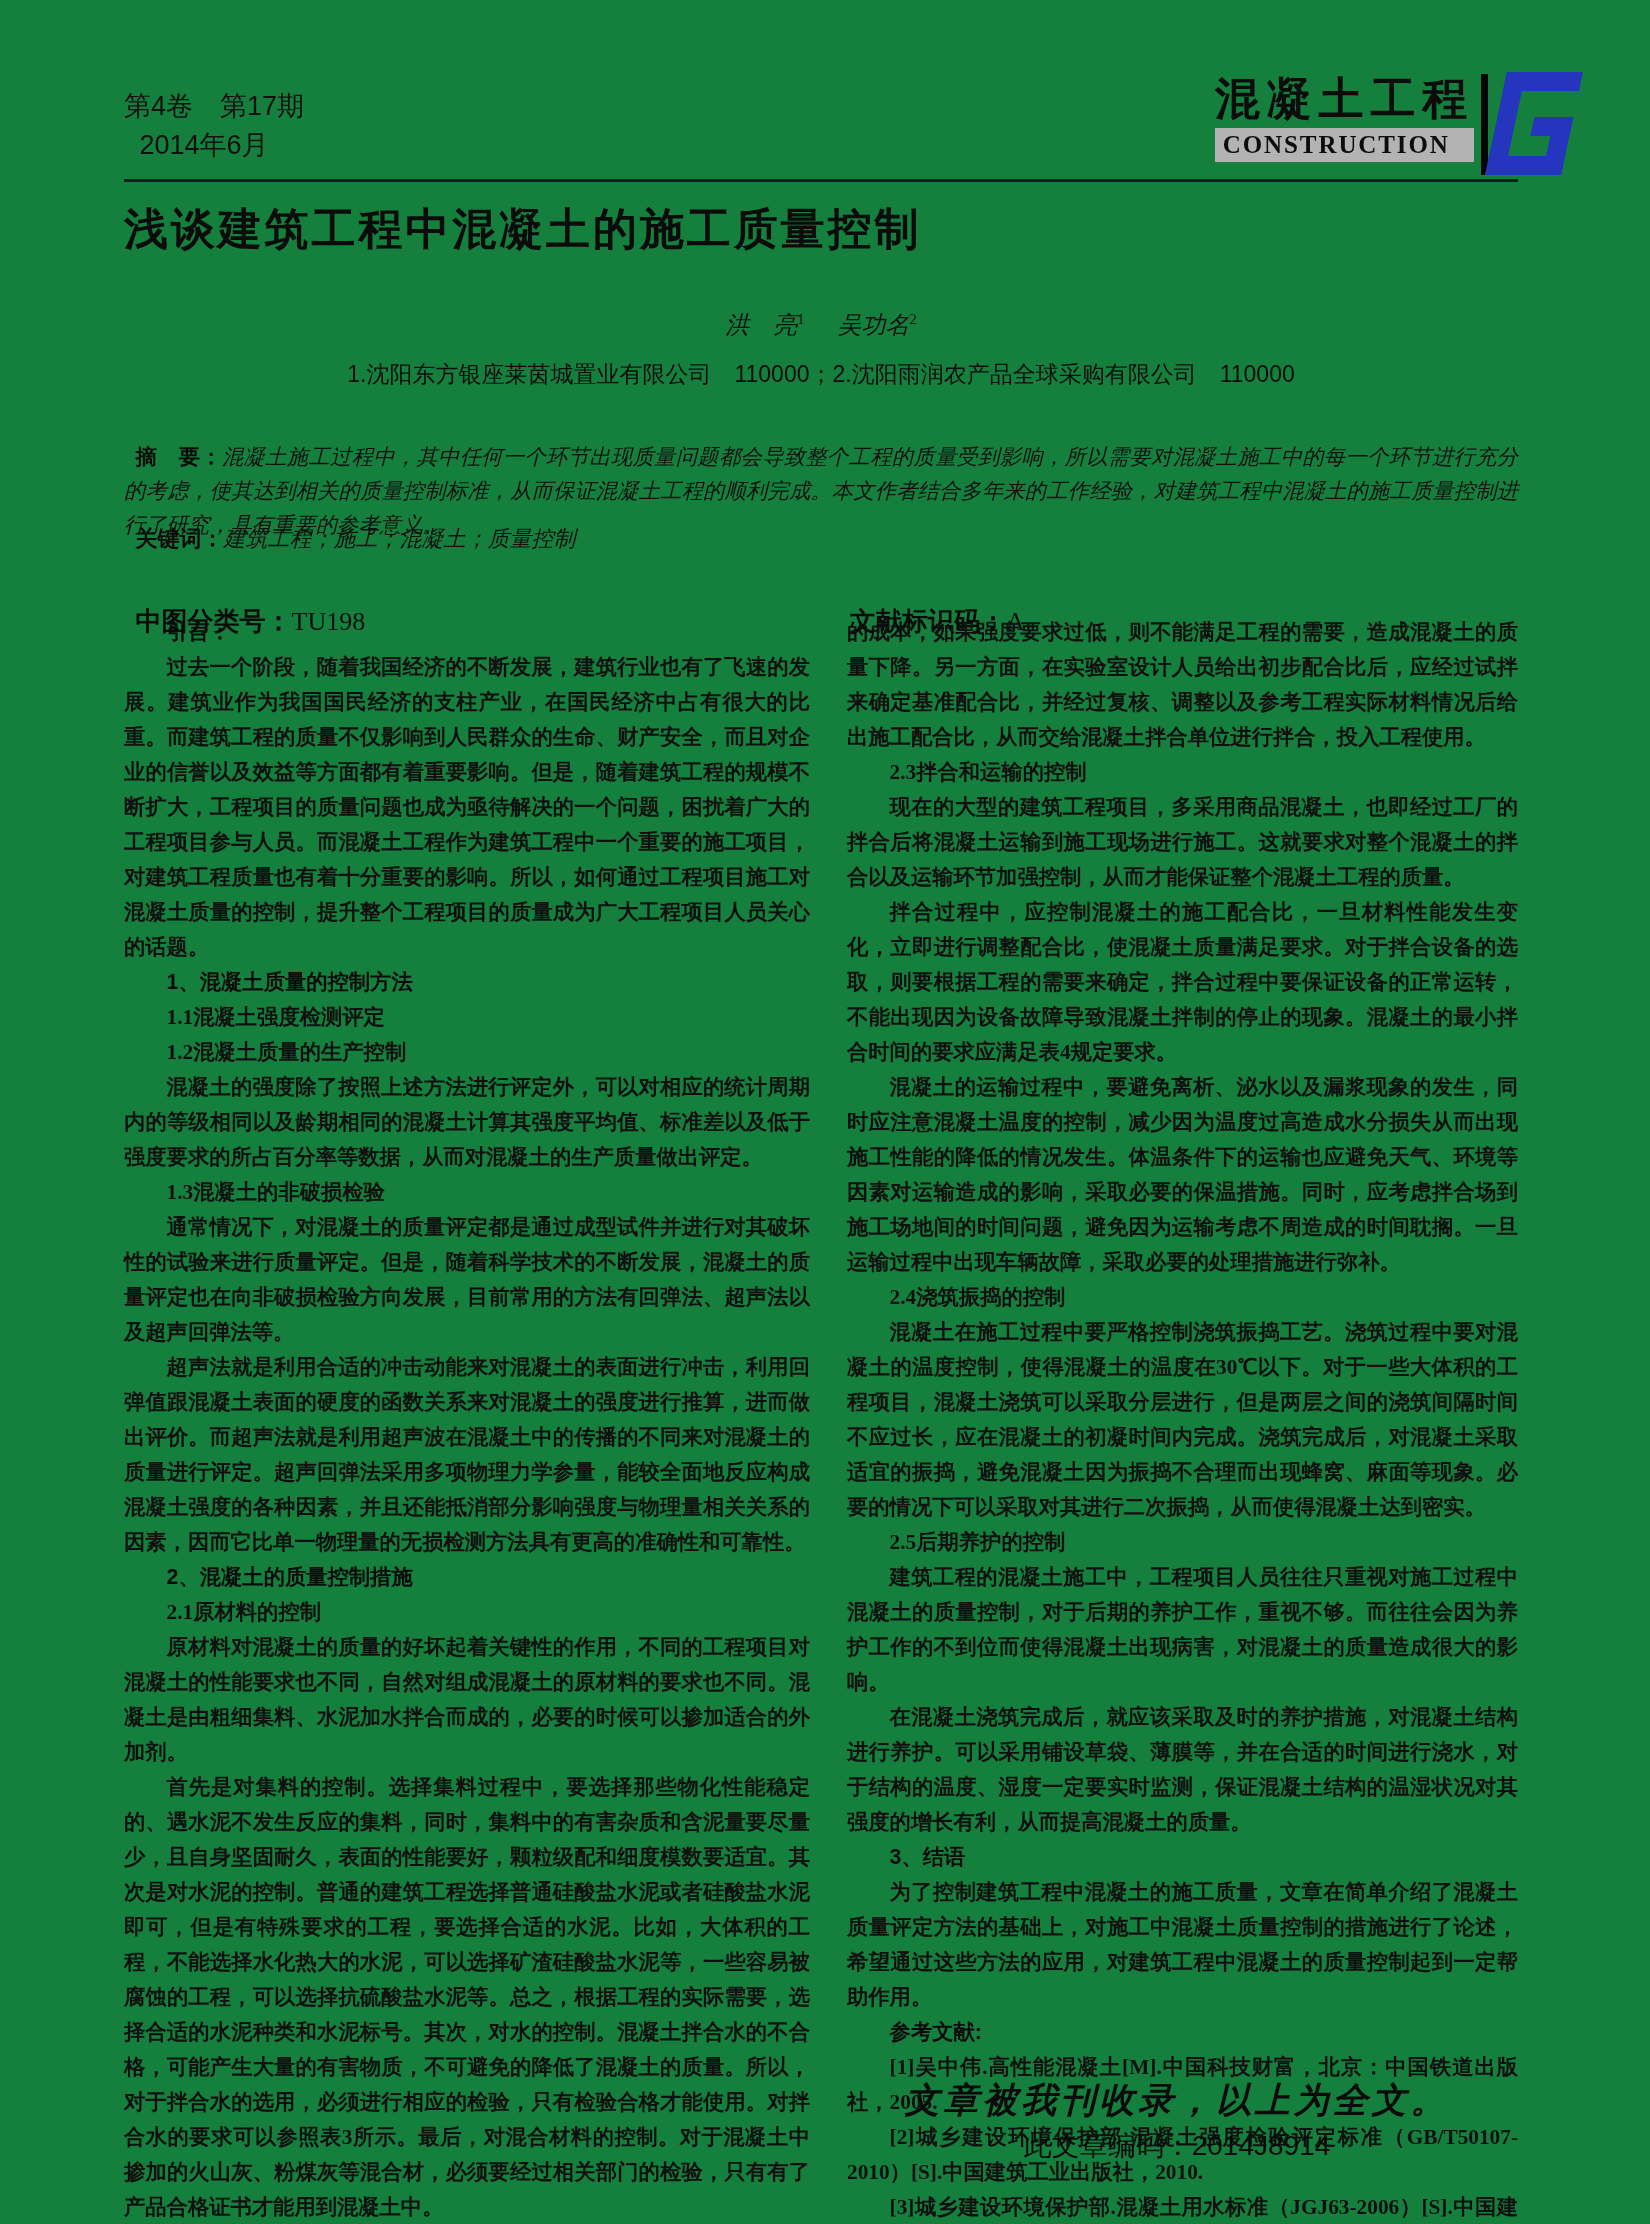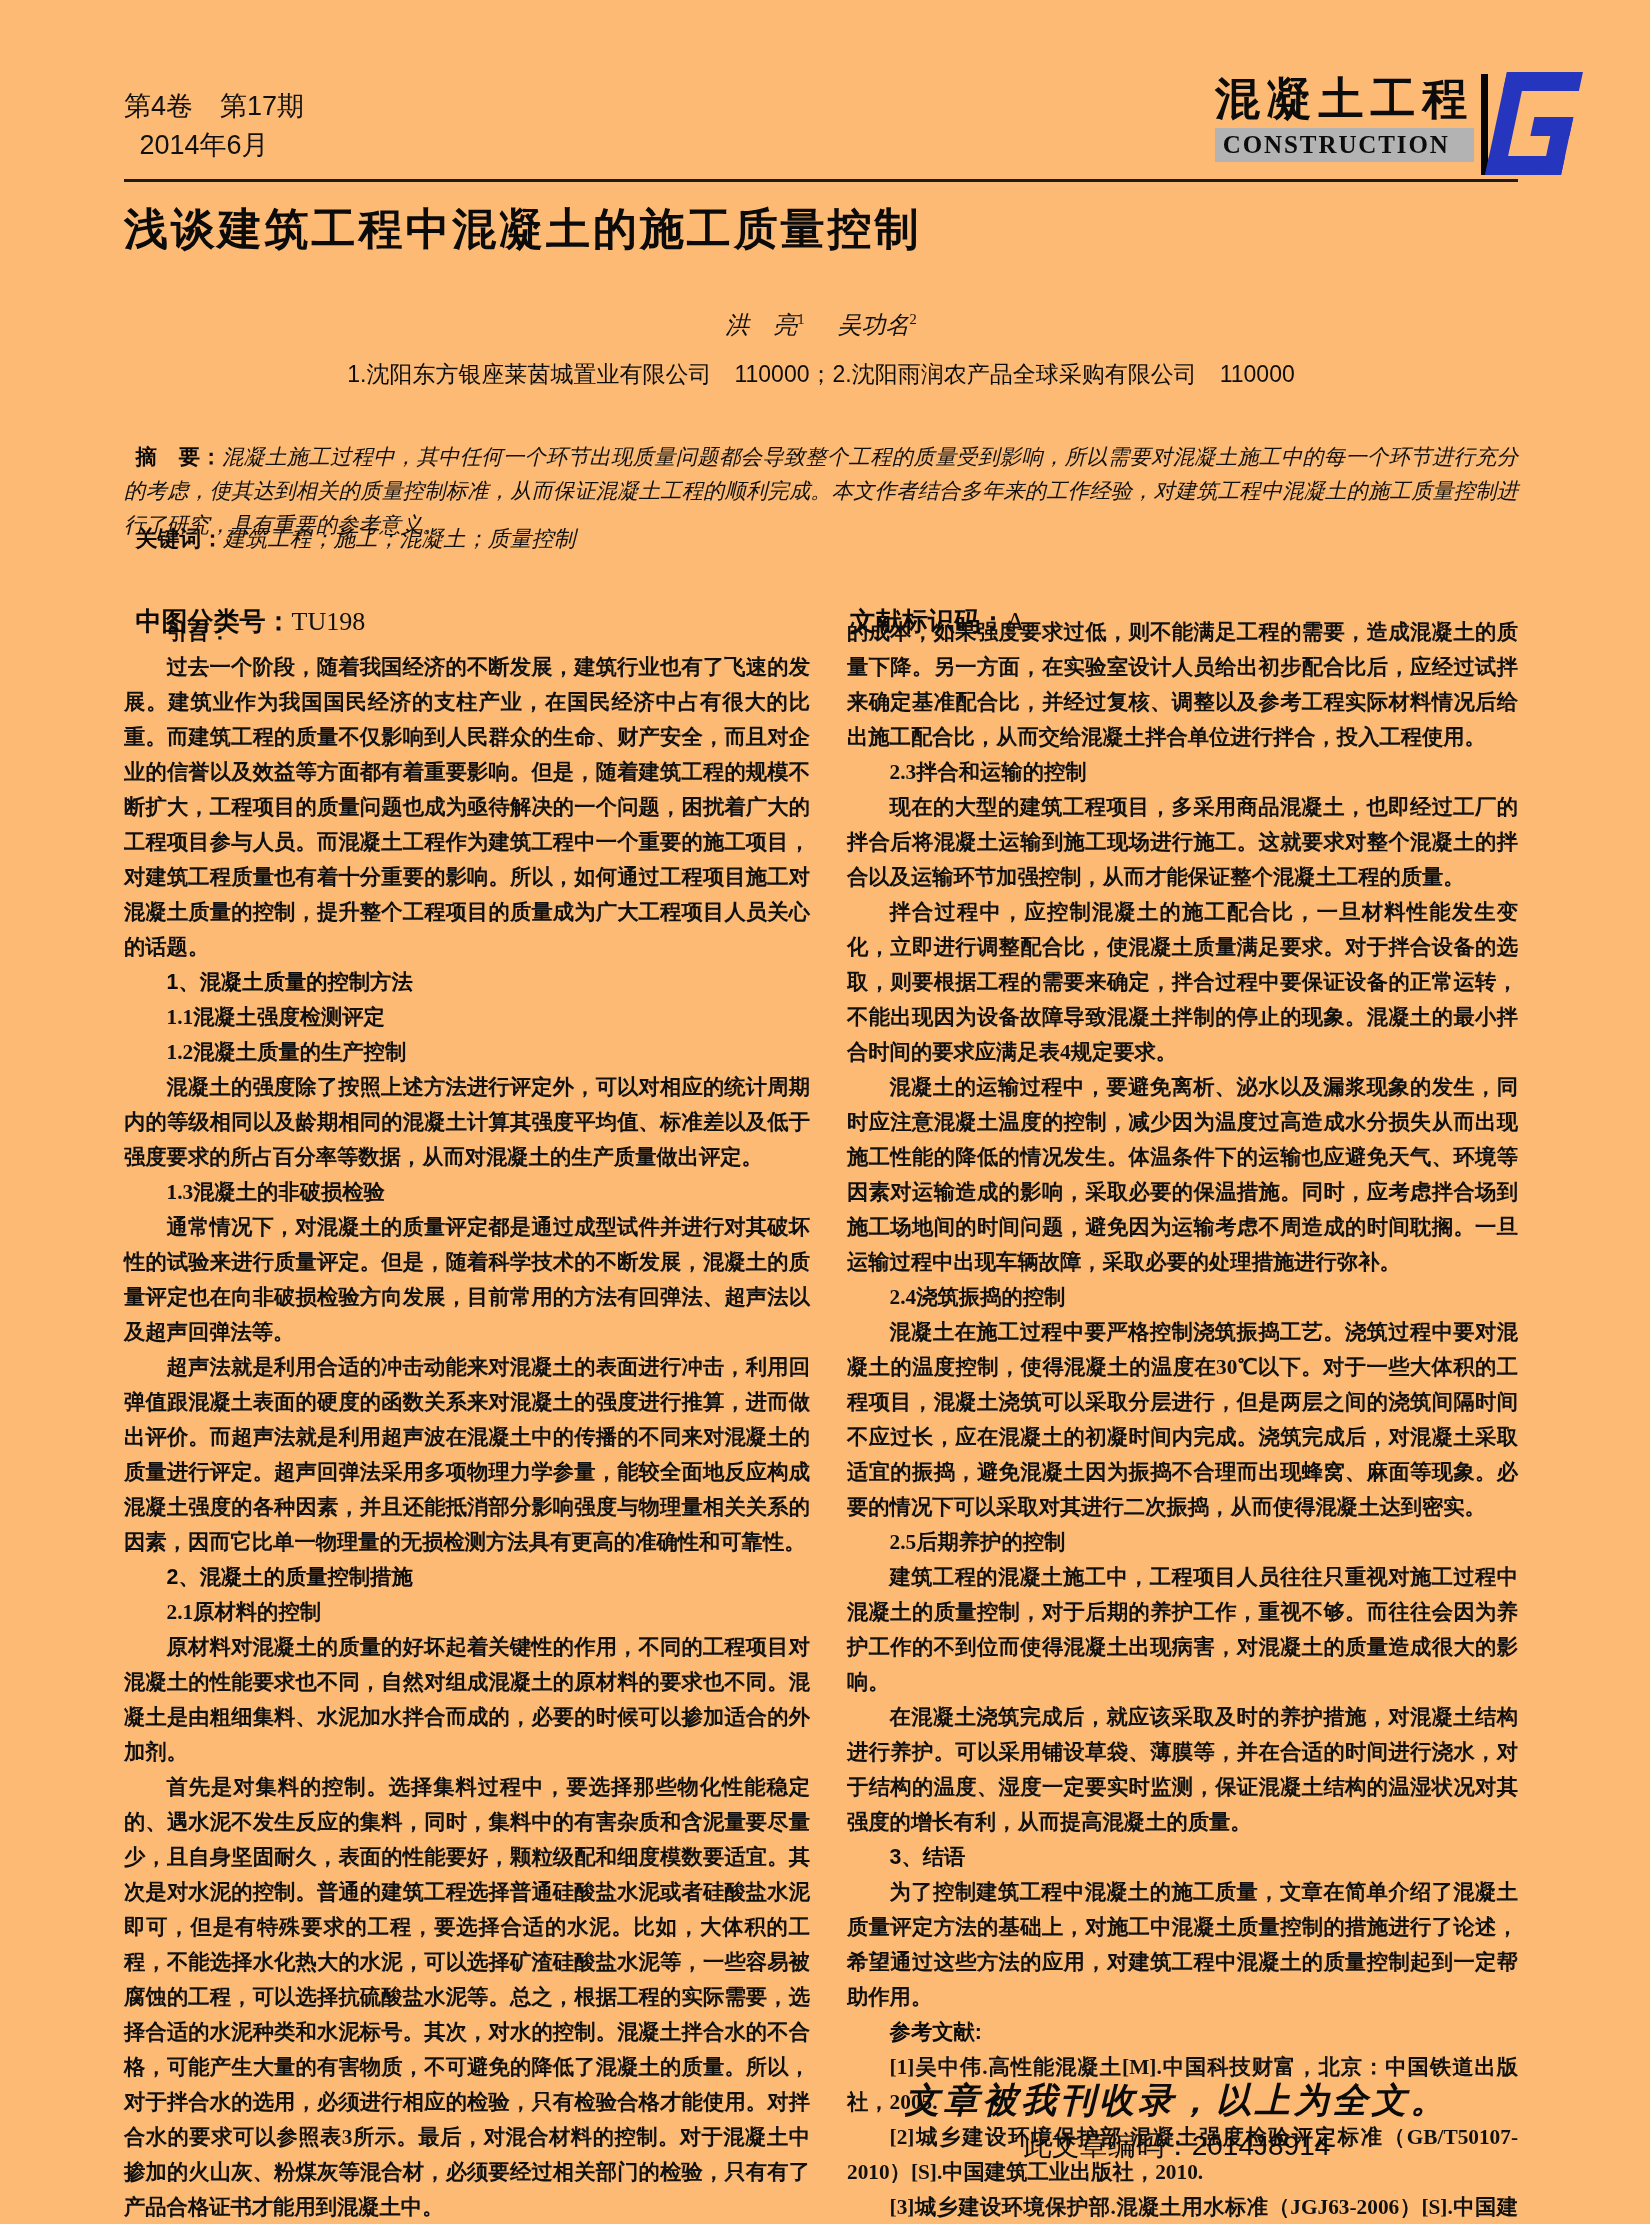--- a/index.html
+++ b/index.html
@@ -1,19 +1,19 @@
 <!DOCTYPE html>
 <html><head>
 <meta charset="utf-8">
 <style>
   html,body{margin:0;padding:0;background:#9a9a9a;}
   .page{
     position:relative;
     width:1651px;height:2224px;
-    background:#fdba74;
+    background:#15803d;
     font-family:"Liberation Serif",serif;
     color:#101010;
     overflow:hidden;
   }
   
   .hdr-left{
     position:absolute;left:124px;top:87px;
     font-family:"Liberation Sans",sans-serif;
     font-size:27px;line-height:1.45;color:#111;
   }

